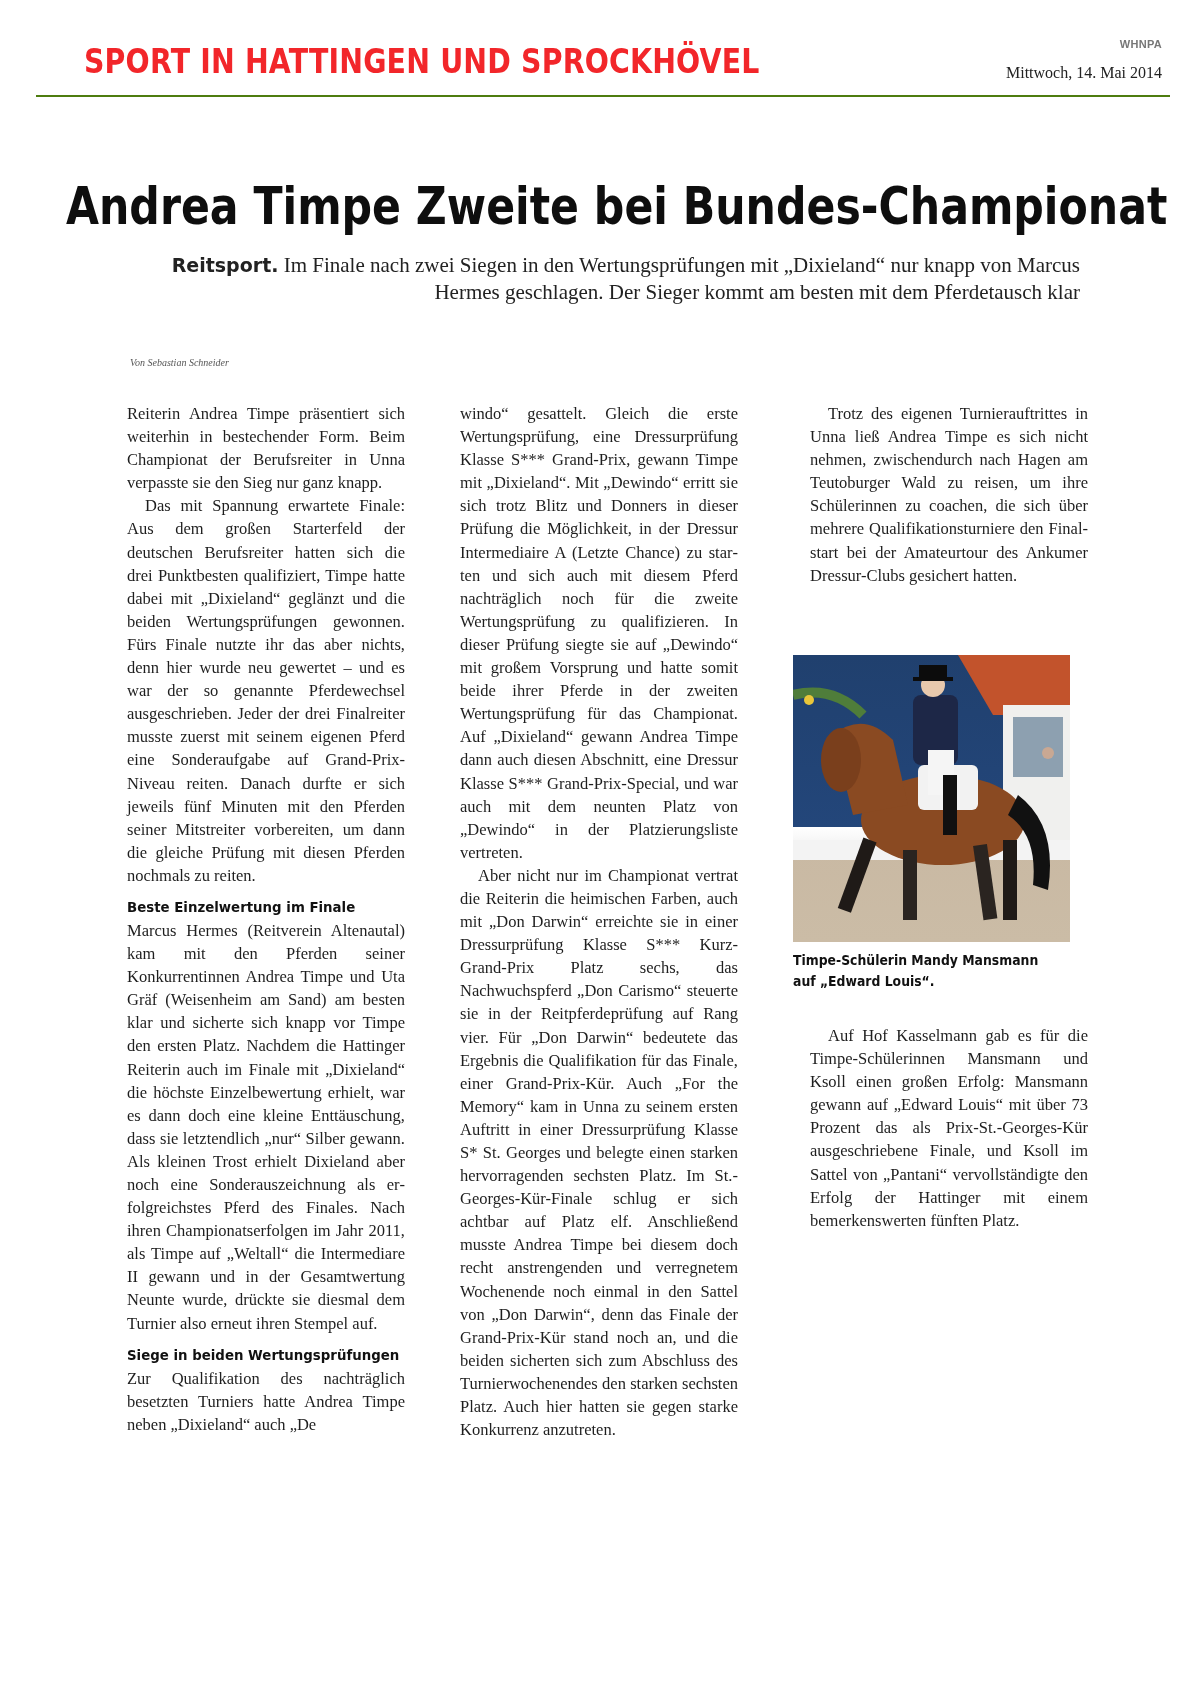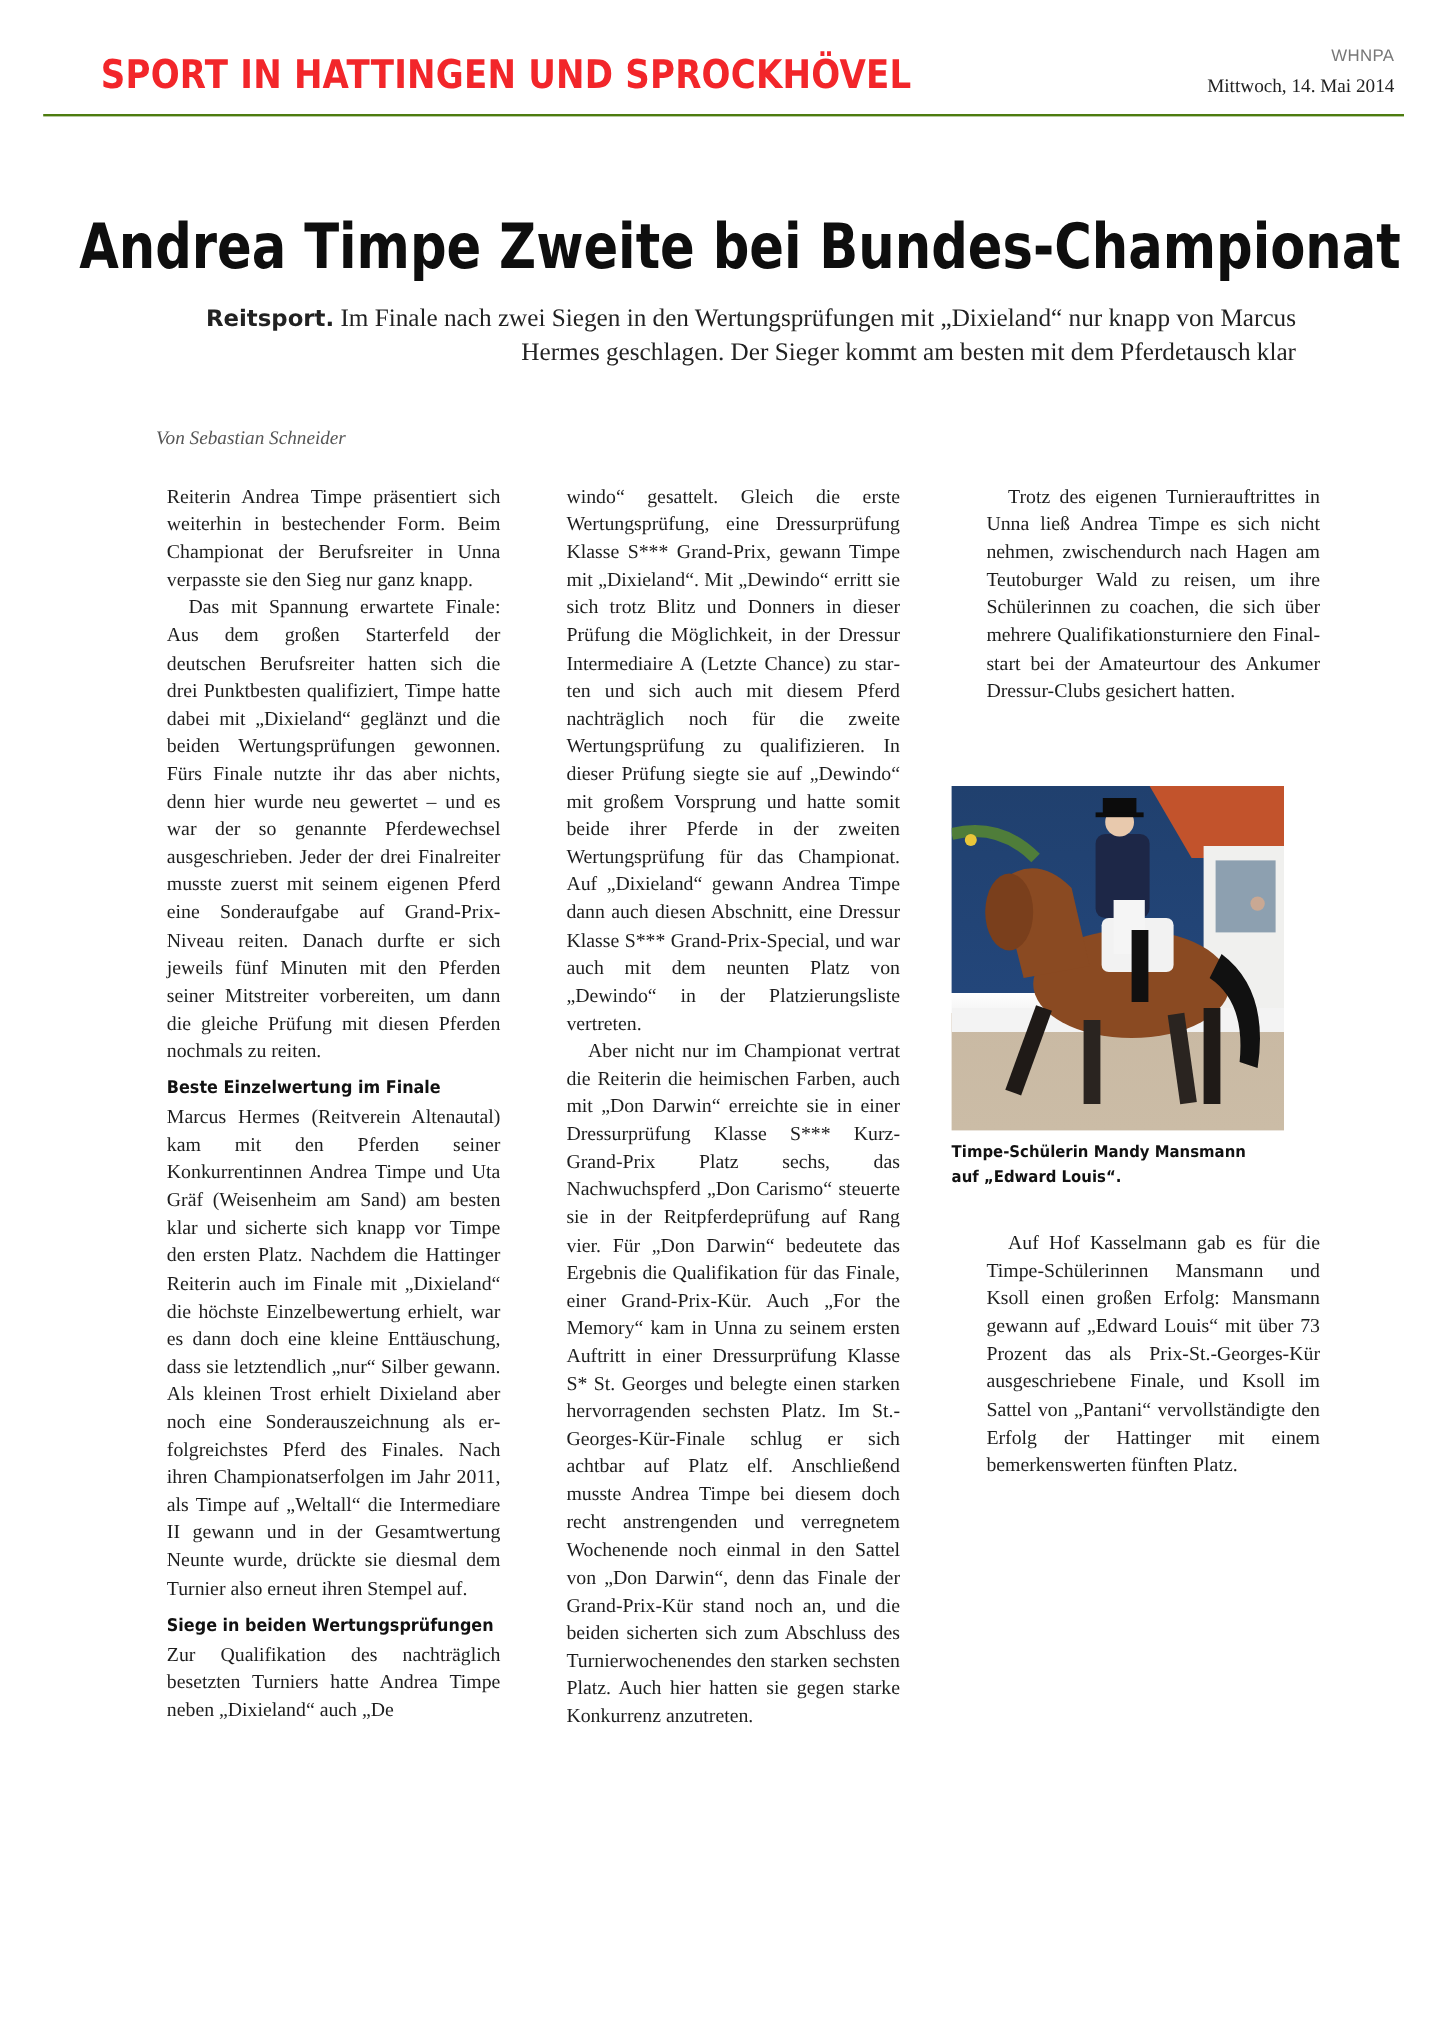--- a/index.html
+++ b/index.html
@@ -19,21 +19,21 @@
       position: absolute; left: 48px; top: 42px;
       font-family: "DejaVu Sans", "Liberation Sans", sans-serif;
       font-weight: bold; font-size: 33px; letter-spacing: 0.2px;
       color: #f2262a;
       transform: scaleX(0.86); transform-origin: left top;
       white-space: nowrap;
     }
     .agency {
       position: absolute; right: 8px; top: 38px;
       font-family: "Liberation Sans", sans-serif;
-      font-size: 14px; color: #777777; letter-spacing: 0.3px;
+      font-size: 11px; color: #777777; letter-spacing: 0.3px; font-weight: bold;
     }
     .dateline {
       position: absolute; right: 8px; top: 64px;
       font-size: 16px; color: #222222;
       white-space: nowrap;
       font-family: Liberation Serif, serif;
     }
     .headline {
       position: absolute; left: 66px; top: 180px; width: 1080px;
       font-family: "DejaVu Sans", "Liberation Sans", sans-serif;
@@ -45,26 +45,26 @@
     .subhead {
       position: absolute; left: 120px; top: 252px; width: 960px;
       font-size: 21px; line-height: 27px; text-align: right; color: #222;
     }
     .subhead .kicker {
       font-family: "DejaVu Sans", "Liberation Sans", sans-serif;
       font-weight: bold; font-size: 19px;
     }
     .byline {
       position: absolute; left: 130px; top: 357px;
-      font-style: italic; font-size: 16px; color: #555555;
+      font-style: italic; font-size: 10px; color: #555555;
     }
     .col {
       position: absolute; top: 402px; width: 278px;
       font-size: 16.5px; line-height: 23.1px;
-      text-align: justify; hyphens: manual; margin-left: 12px;
+      text-align: justify; hyphens: manual;
     }
     .col p { margin: 0; text-indent: 0; }
     .col p.indent { text-indent: 18px; }
     .col-1 { left: 127px; }
     .col-2 { left: 460px; }
     .col-3 { left: 810px; }
     .subheading {
       font-family: "DejaVu Sans", "Liberation Sans", sans-serif;
       font-weight: bold; font-size: 14.5px; line-height: 20px;
       margin: 10px 0 2px 0; color: #111;

